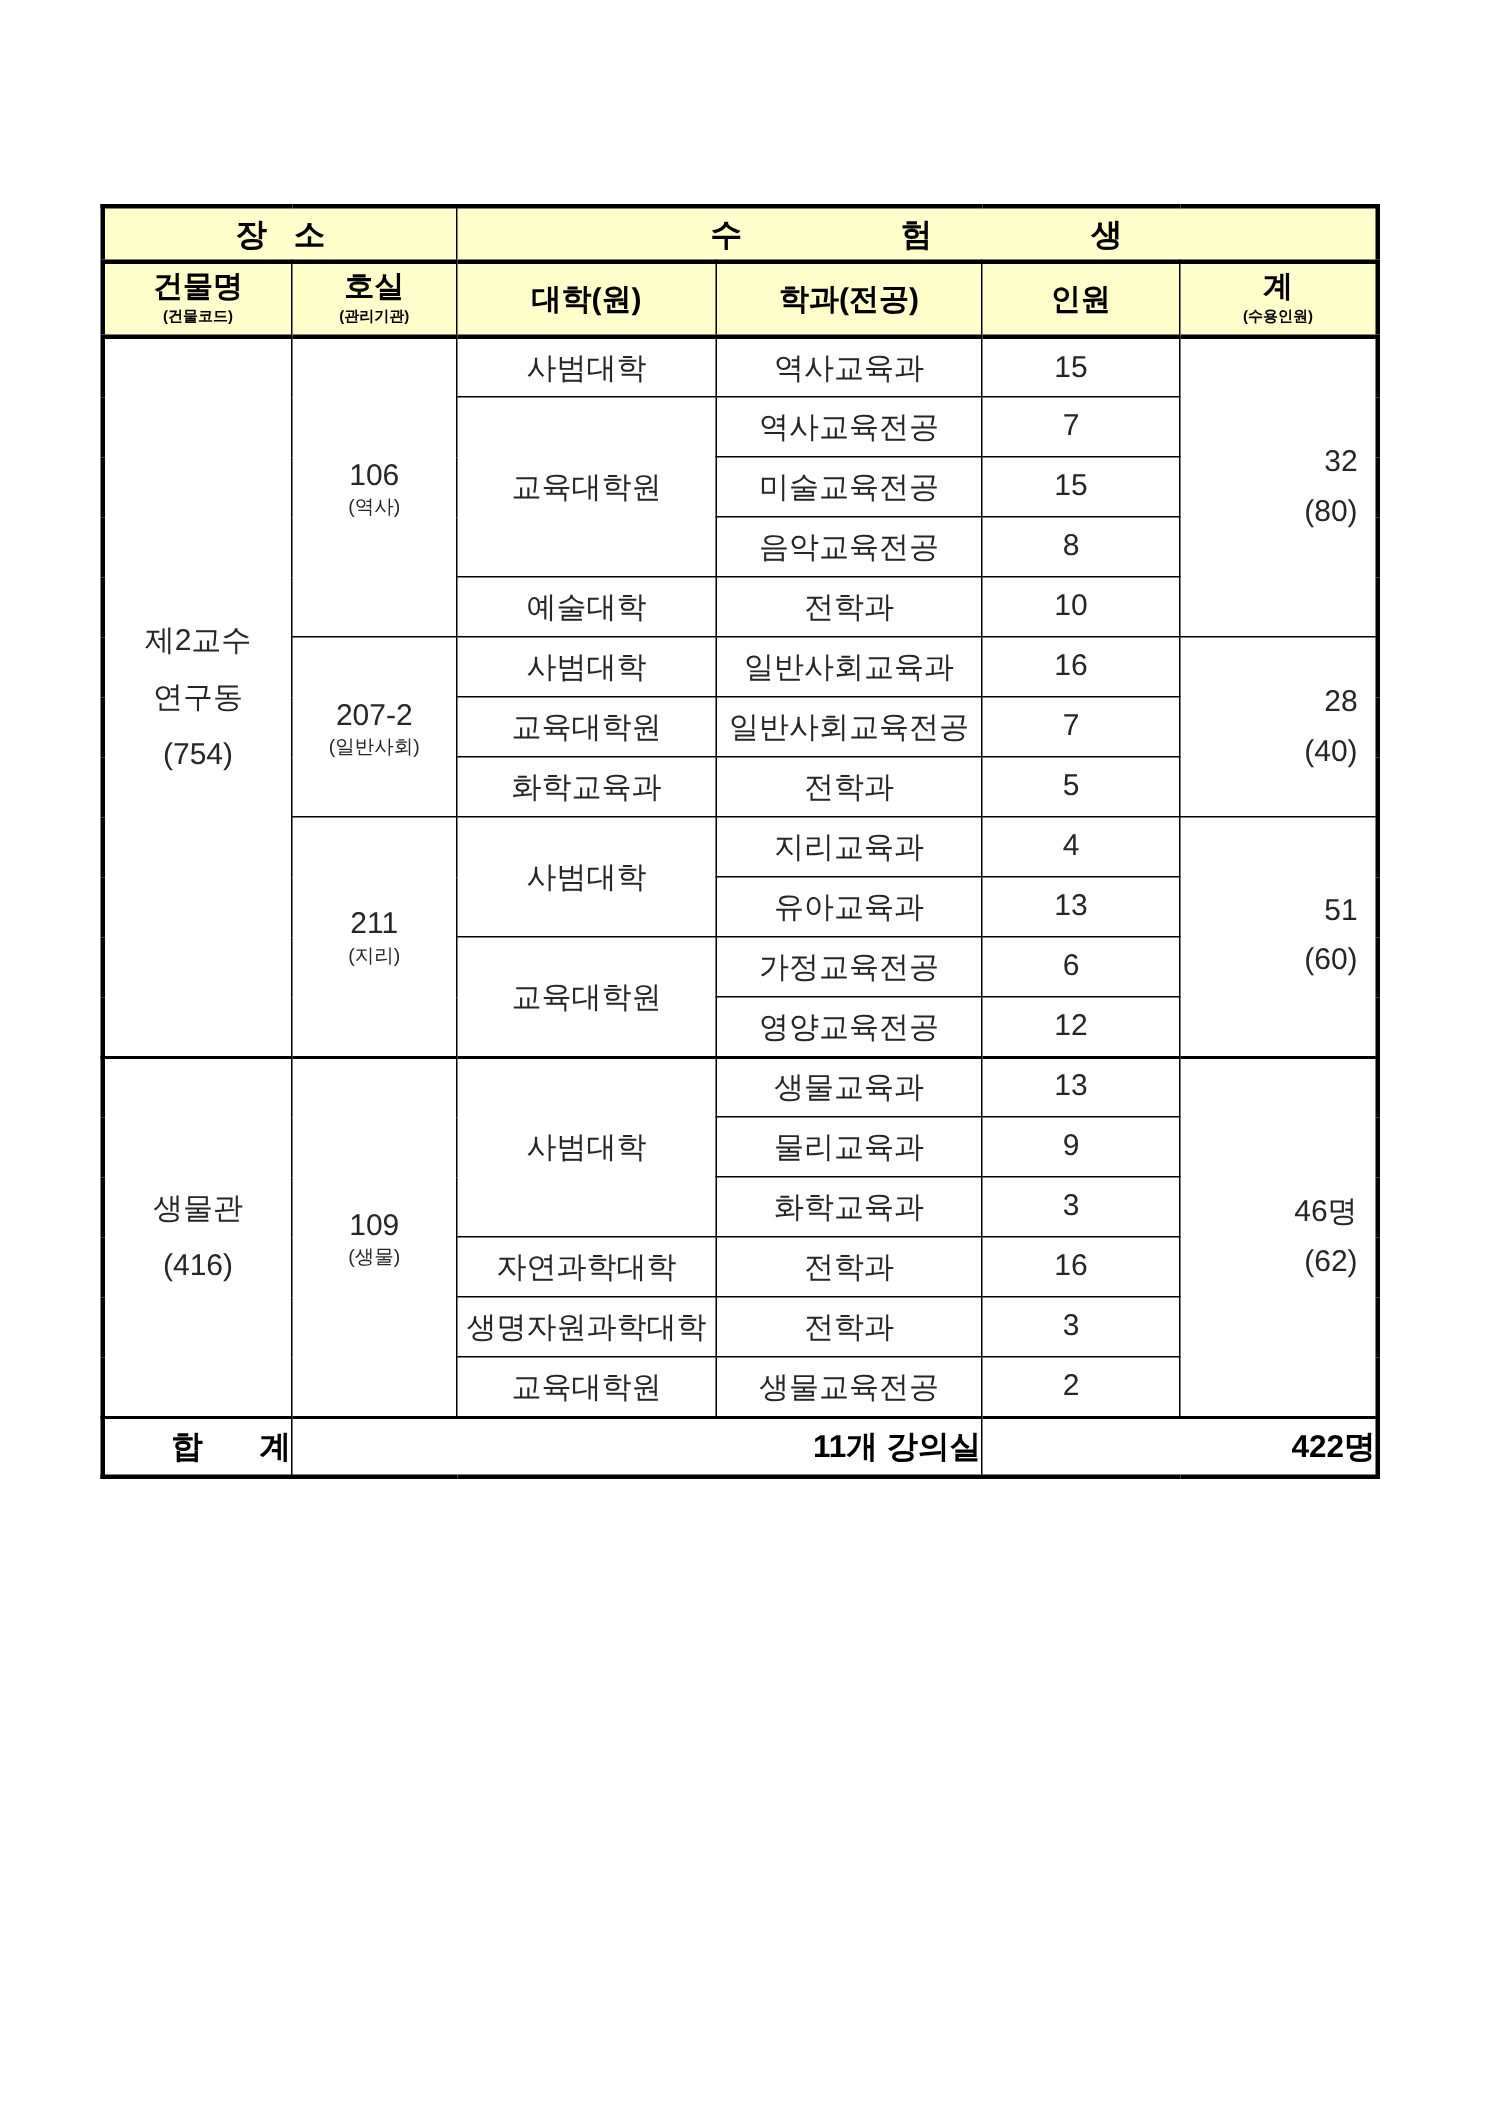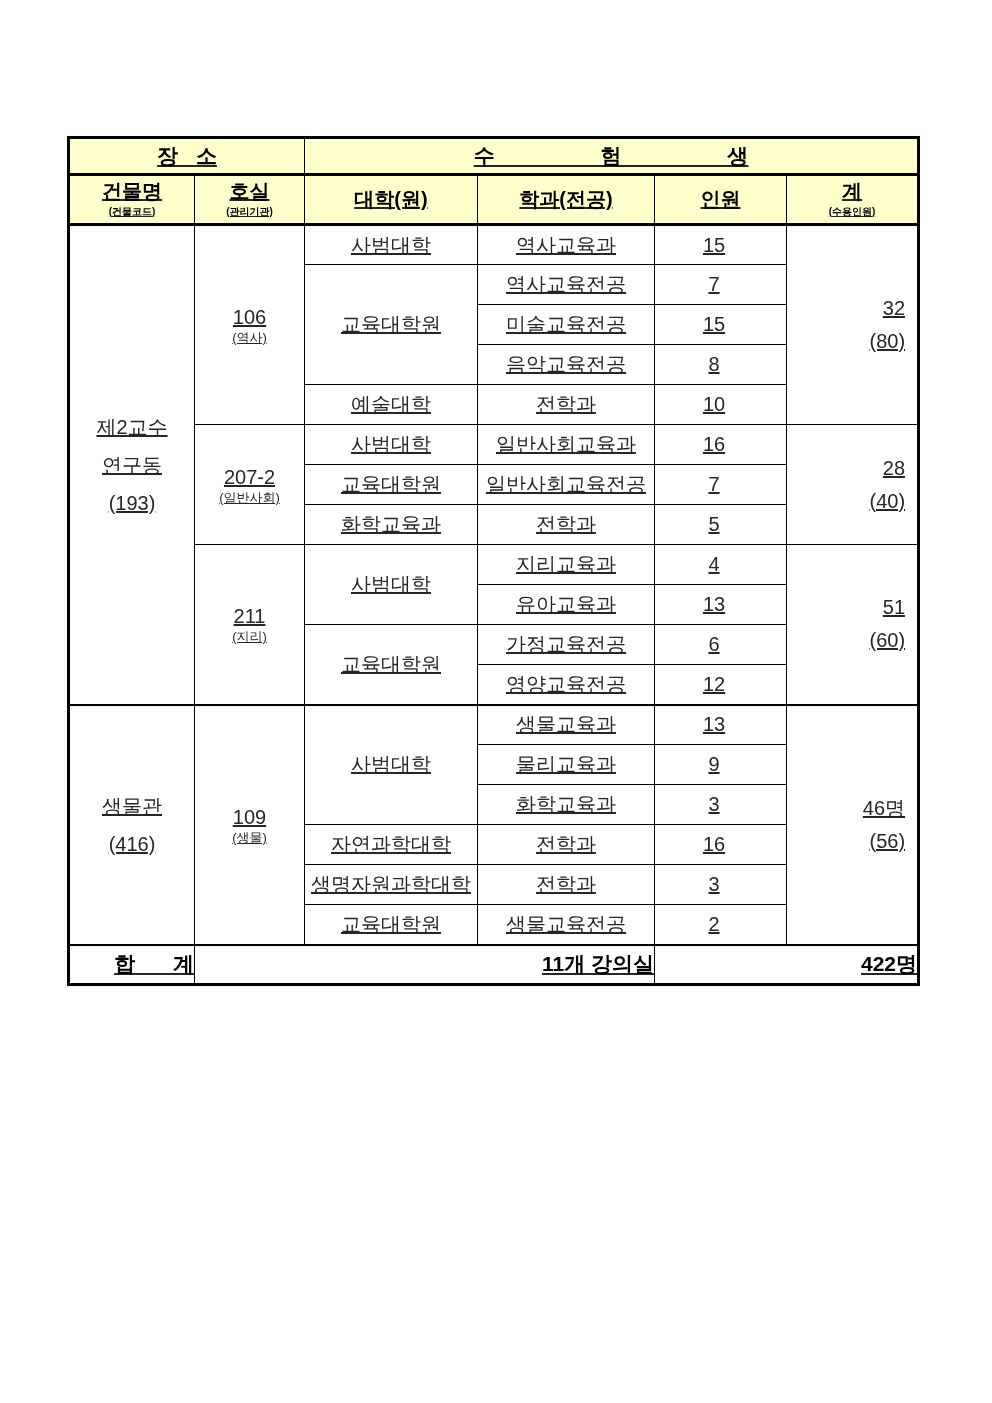--- a/index.html
+++ b/index.html
@@ -14,21 +14,20 @@
     background: #ffffff;
     font-family: "Liberation Sans", sans-serif;
     color: var(--text-color);
   }
   table.exam {
     border-collapse: collapse;
     table-layout: fixed;
     width: 850px;
     margin: 136px 0 0 67px;
     border: 3px solid var(--border-color);
-    text-decoration: underline;
   }
   .exam th, .exam td {
     border: 1px solid var(--border-color);
     padding: 0;
     text-align: center;
     vertical-align: middle;
     overflow: hidden;
   }
   
   .exam thead th {
@@ -100,21 +99,21 @@
         <div class="hsub">(수용인원)</div>
       </th>
     </tr>
   </thead>
   <tbody>
 
     <tr>
       <td rowspan="12" class="bname-cell">
         <div class="bname-line">제2교수</div>
         <div class="bname-line">연구동</div>
-        <div class="bname-line">(193)</div>
+        <div class="bname-line">(754)</div>
       </td>
       <td rowspan="5">
         <div class="room-num">106</div>
         <div class="room-sub">(역사)</div>
       </td>
       <td>사범대학</td>
       <td>역사교육과</td>
       <td class="num-cell">15</td>
       <td rowspan="5" class="total-cell">
         <div class="total-line">32</div>
@@ -199,21 +198,21 @@
       </td>
       <td rowspan="6">
         <div class="room-num">109</div>
         <div class="room-sub">(생물)</div>
       </td>
       <td rowspan="3">사범대학</td>
       <td>생물교육과</td>
       <td class="num-cell">13</td>
       <td rowspan="6" class="total-cell">
         <div class="total-line">46명</div>
-        <div class="total-line">(56)</div>
+        <div class="total-line">(62)</div>
       </td>
     </tr>
     <tr>
       <td>물리교육과</td>
       <td class="num-cell">9</td>
     </tr>
     <tr>
       <td>화학교육과</td>
       <td class="num-cell">3</td>
     </tr>

